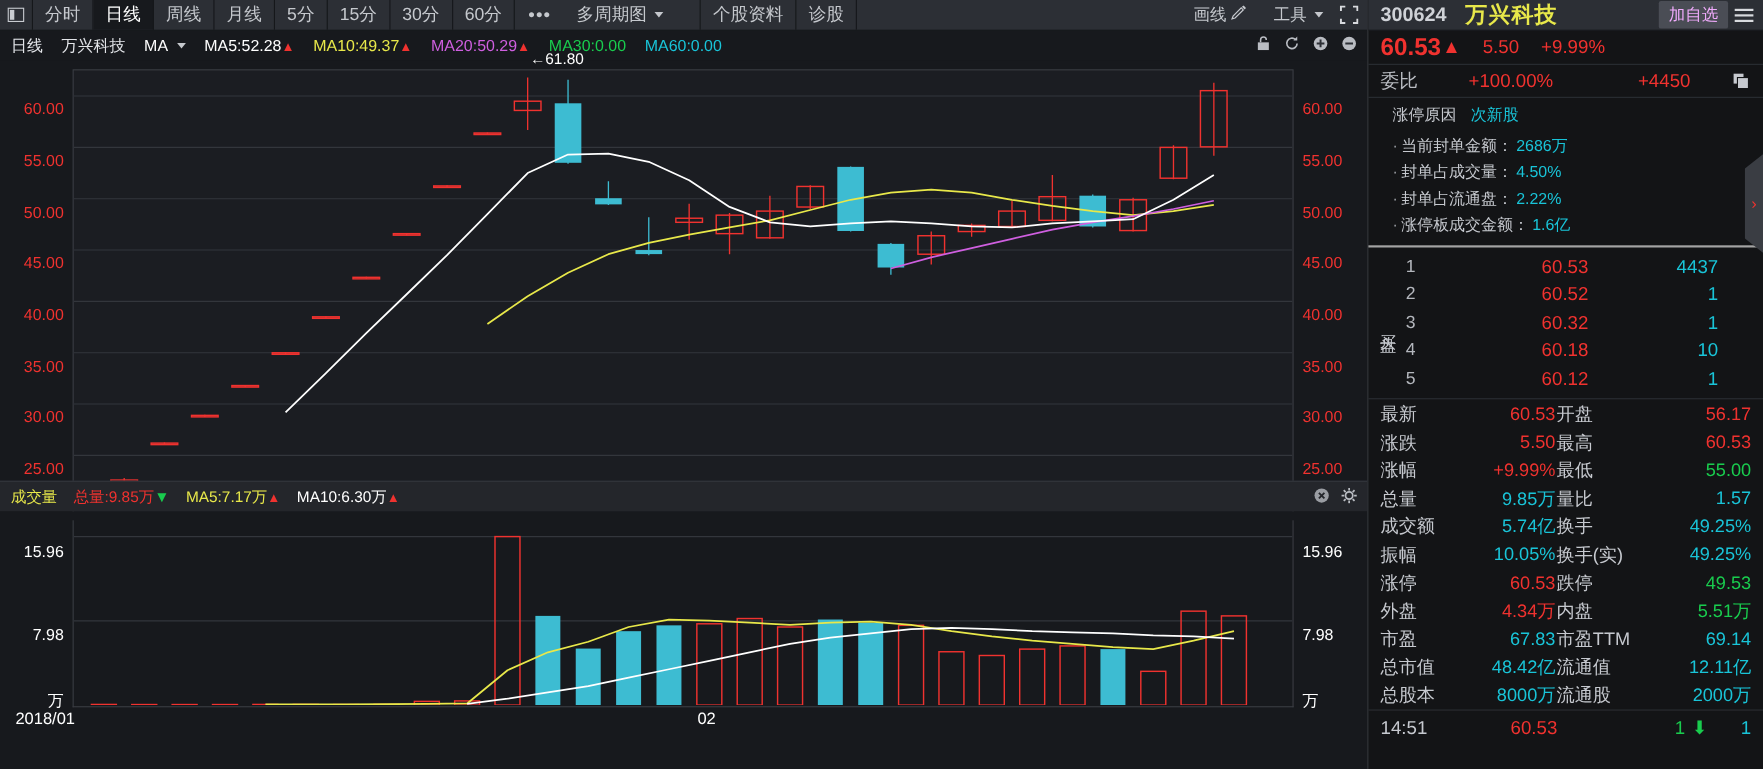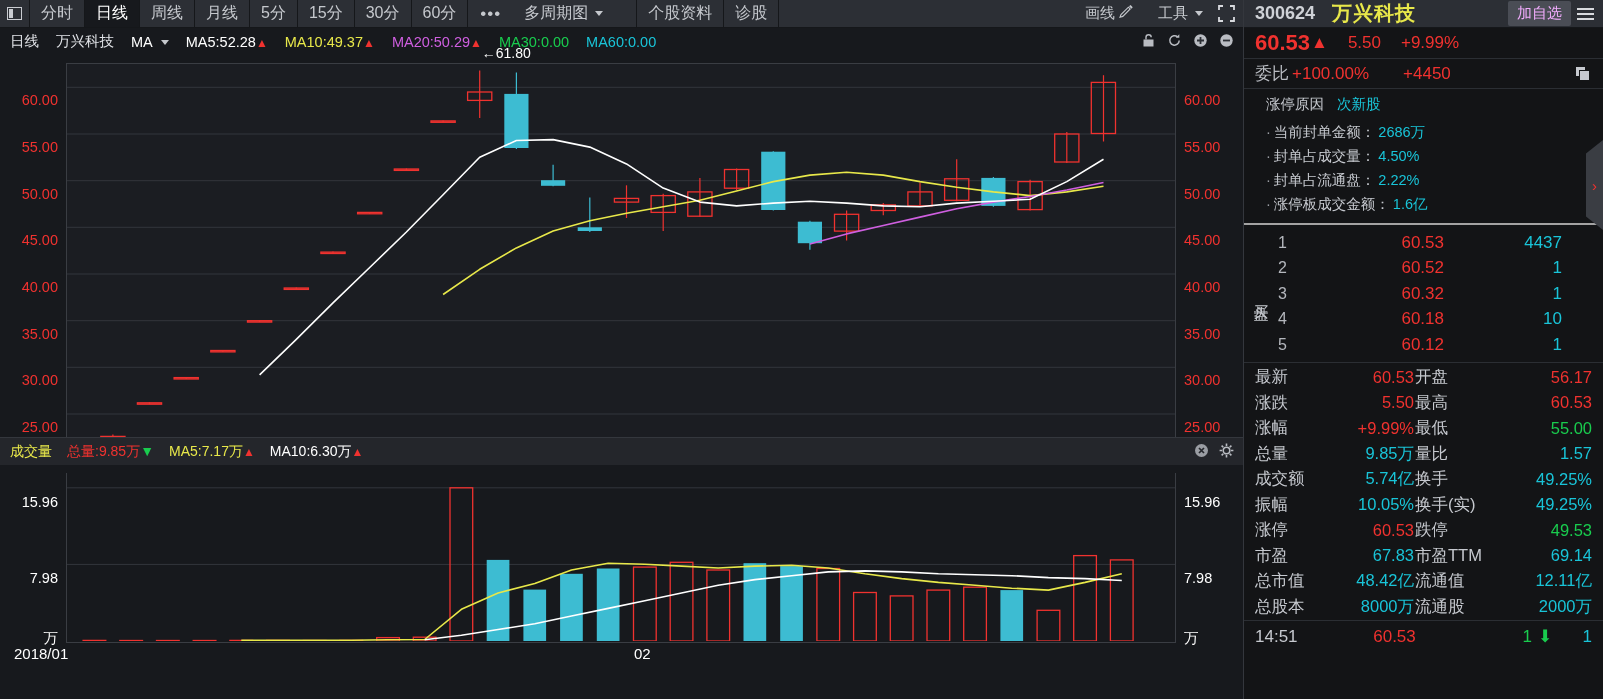--- a/index.html
+++ b/index.html
@@ -127,21 +127,21 @@
     height:31px; display:flex; align-items:center; gap:0;
     border-bottom:1px solid #2b2e33; padding-left:11px;
   }
   .rp-last{ font-size:22px; font-weight:bold; color:#f0322f; }
   .rp-uparrow{ color:#f0322f; font-size:17px; margin-left:1px; }
   .rp-chg{ font-size:17px; color:#f0322f; margin-left:20px; }
   .rp-pct{ font-size:17px; color:#f0322f; margin-left:20px; }
 
   .rp-weibi{
     height:30px; display:flex; align-items:center; padding-left:11px;
-    border-bottom:1px solid #2b2e33; position:relative;
+    border-bottom:1px solid #2b2e33; position:relative;gap:43px;
   }
   .rp-weibi .k{ font-size:17px; color:#b9bcc2; }
   .rp-weibi .v{ font-size:17px; color:#f0322f; margin-left:3px;}
   .rp-weibi .v2{ font-size:17px; color:#f0322f; margin-left:34px;}
   .copy-ico{ position:absolute; right:12px; top:7px; }
 
   .rp-reason{
     padding:6px 0 7px 22px; font-size:14.5px; border-bottom:2px solid #a3a3a3;
   }
   .rp-reason .title{ color:#c6c9cf; }
@@ -569,20 +569,26 @@
           <span class="k2">换手(实)</span>
           <span class="v2 c-cyan">49.25%</span>
         </div>
         <div class="rp-row">
           <span class="k1">涨停</span>
           <span class="v1 c-red">60.53</span>
           <span class="k2">跌停</span>
           <span class="v2 c-green">49.53</span>
         </div>
         <div class="rp-row">
+          <span class="k1">外盘</span>
+          <span class="v1 c-red">4.34万</span>
+          <span class="k2">内盘</span>
+          <span class="v2 c-green">5.51万</span>
+        </div>
+        <div class="rp-row">
           <span class="k1">市盈</span>
           <span class="v1 c-cyan">67.83</span>
           <span class="k2">市盈TTM</span>
           <span class="v2 c-cyan">69.14</span>
         </div>
         <div class="rp-row">
           <span class="k1">总市值</span>
           <span class="v1 c-cyan">48.42亿</span>
           <span class="k2">流通值</span>
           <span class="v2 c-cyan">12.11亿</span>

